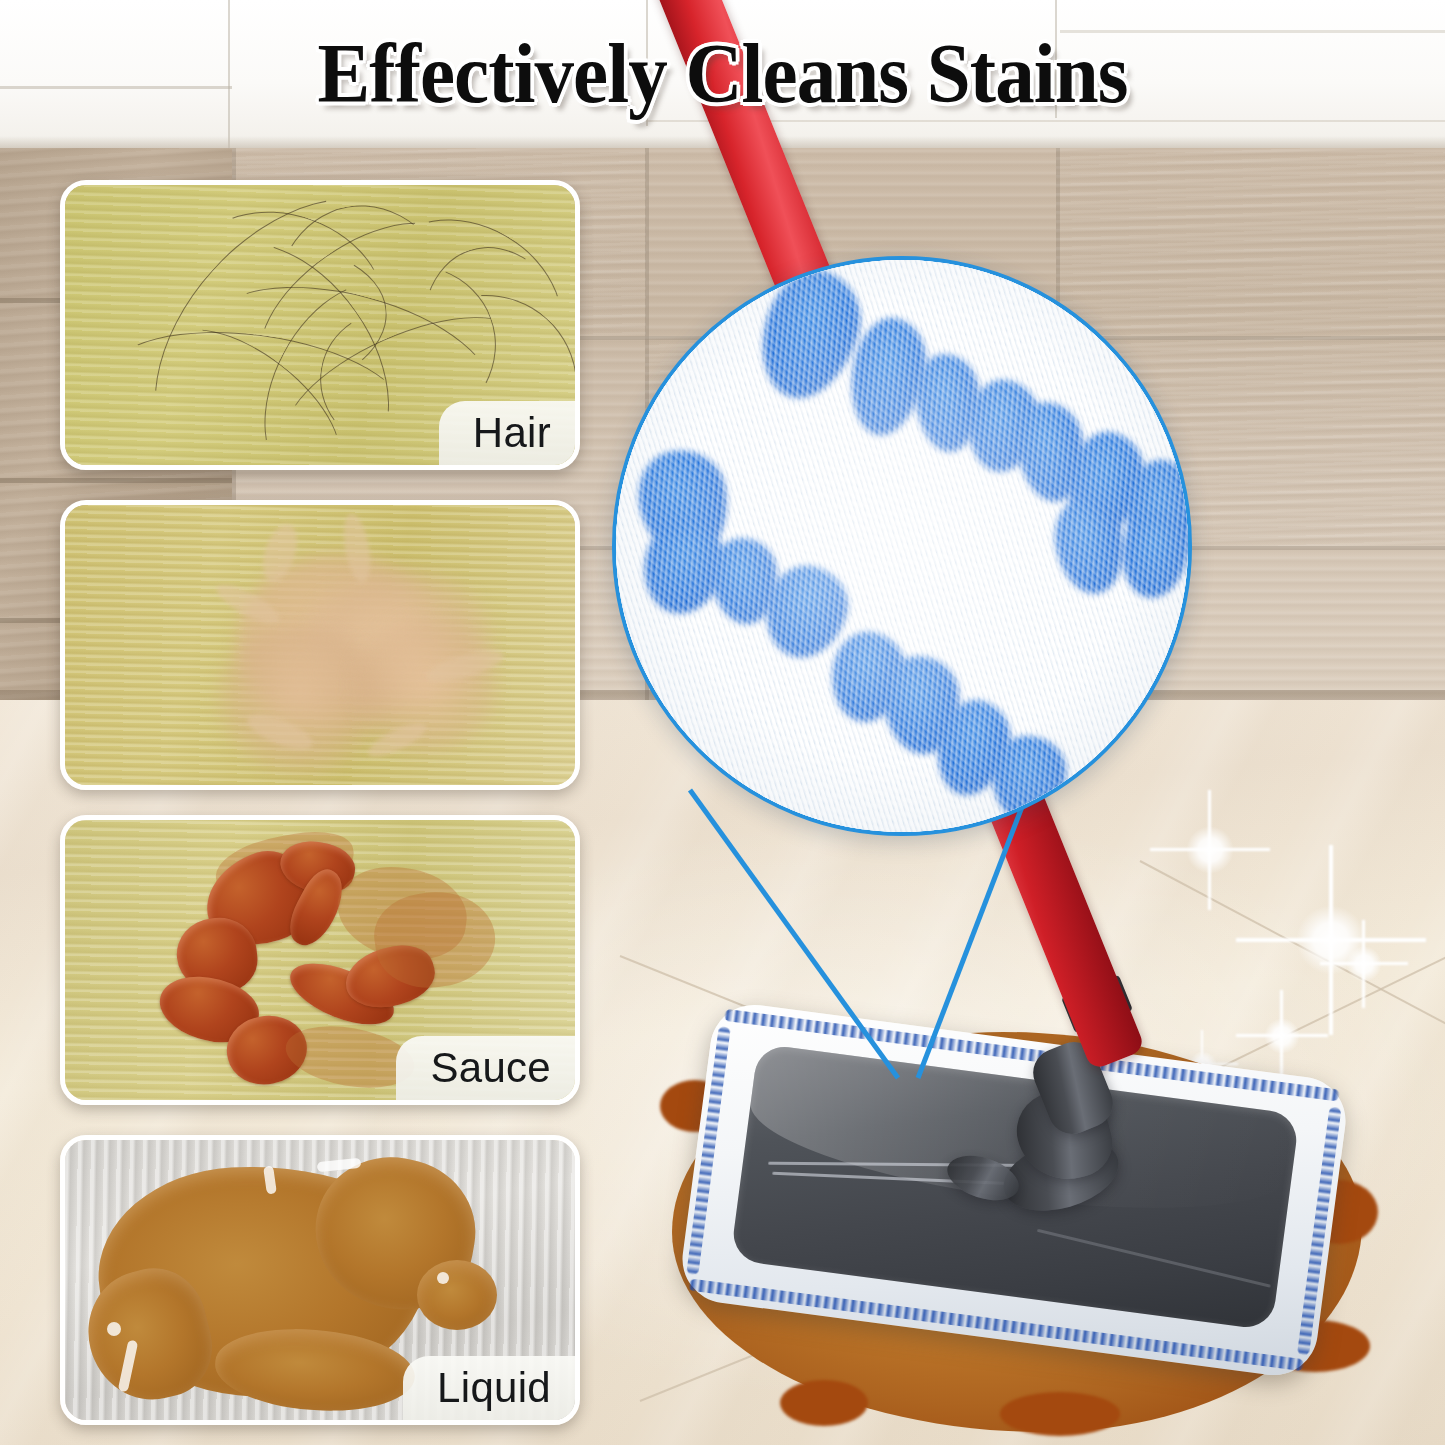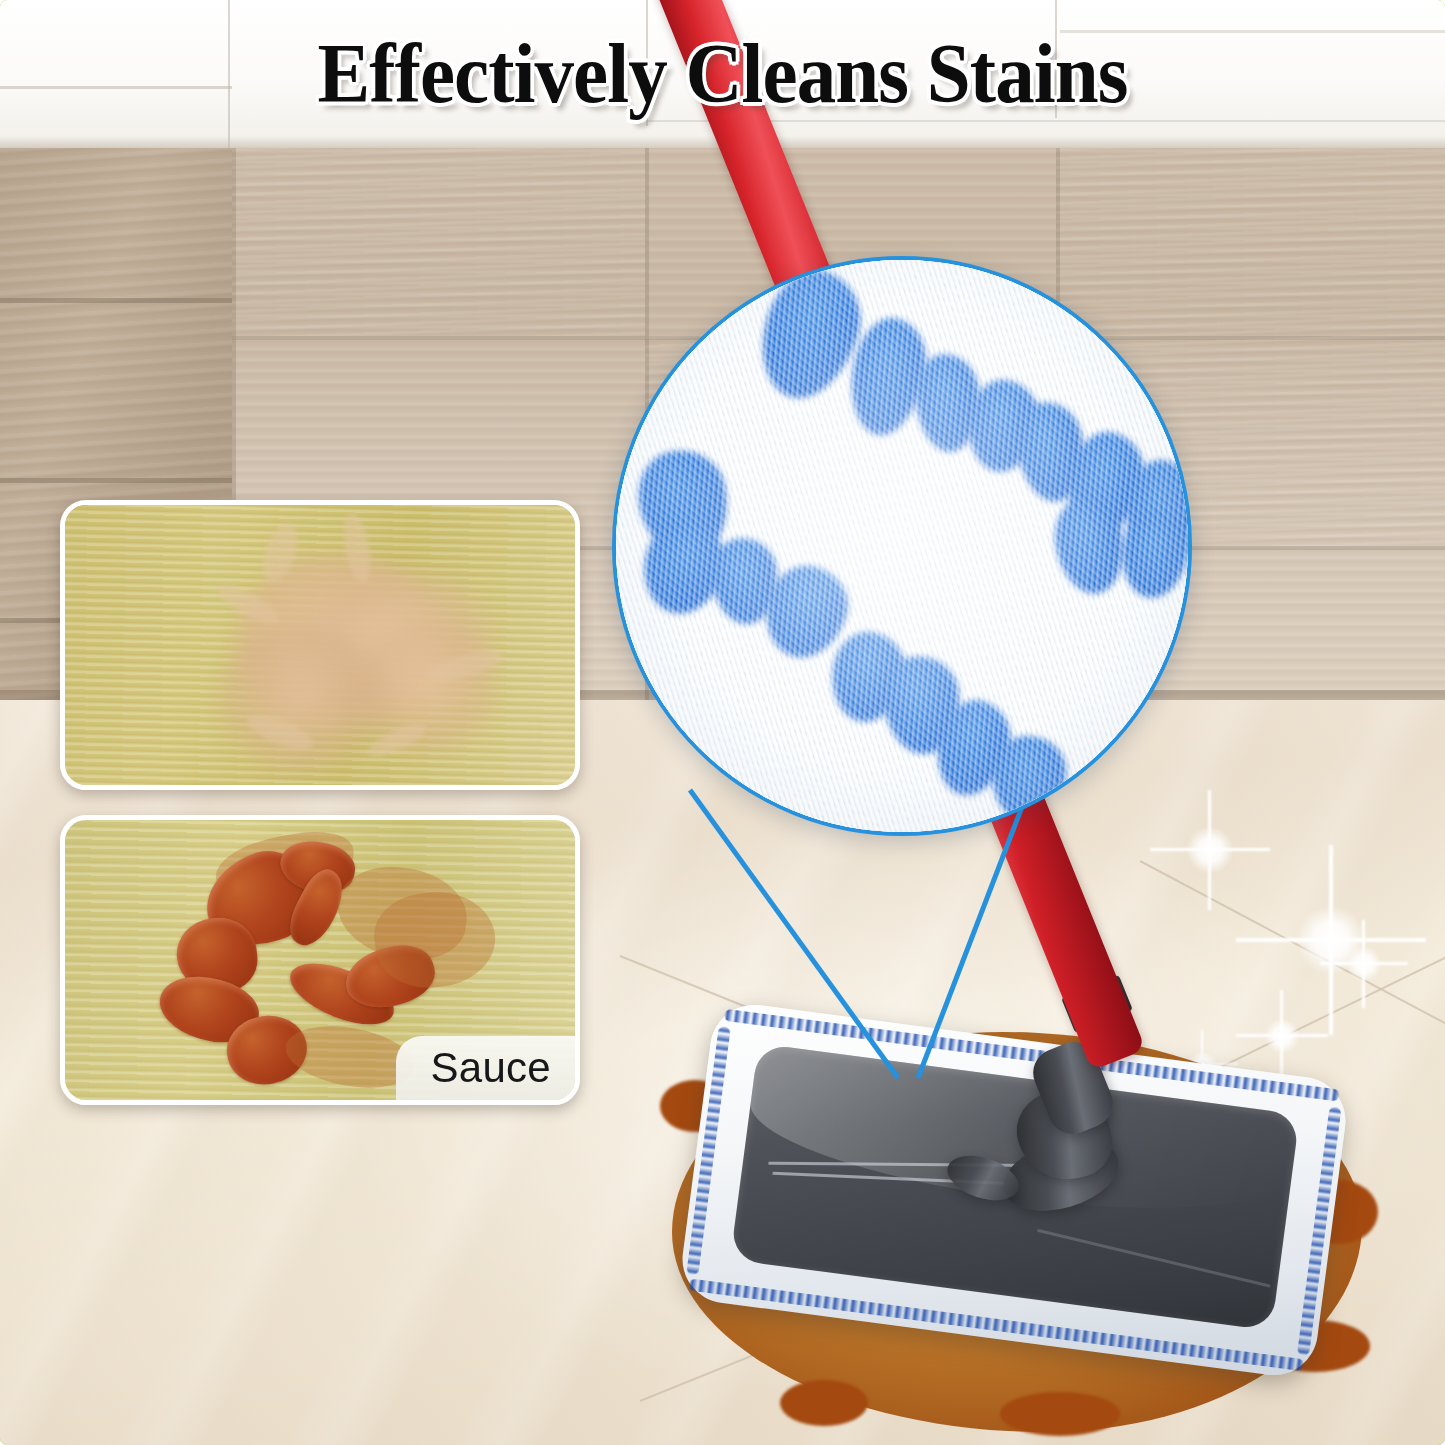--- a/index.html
+++ b/index.html
@@ -8,21 +8,20 @@
     padding: 0;
     background: #ffffff;
   }
   #stage {
     position: relative;
     width: 1445px;
     height: 1445px;
     overflow: hidden;
     font-family: "Liberation Sans", sans-serif;
     background: #84cc16;
-    border-radius: 7px;
   }
 
   
   .bg-layer { position:absolute; left:0; top:0; width:100%; height:100%; }
 
   
   .bg-cabinet {
     position:absolute; left:0; top:0; width:100%; height:150px;
     background:
       linear-gradient(180deg,#ffffff 0%,#fbfaf8 55%,#f2efe9 100%);
@@ -468,20 +467,41 @@
 
     <div class="chev" style="left:440px;top:238px;width:68px;height:96px;transform:rotate(-10deg);"></div>
     <div class="chev" style="left:506px;top:252px;width:66px;height:86px;transform:rotate(8deg);"></div>
 
     <div class="fiber-fuzz"></div>
     <div class="fiber-shade"></div>
   </div>
 
   <div class="title">Effectively Cleans Stains</div>
 
+  <div class="thumb" style="top:180px;">
+    <div class="thumb-media media-hair">
+      <div class="hair-strand" style="left:120px;top:30px;width:200px;height:150px;transform:rotate(20deg);"></div>
+      <div class="hair-strand" style="left:180px;top:60px;width:230px;height:120px;transform:rotate(-35deg);"></div>
+      <div class="hair-strand" style="left:90px;top:90px;width:260px;height:170px;transform:rotate(55deg);"></div>
+      <div class="hair-strand" style="left:210px;top:20px;width:180px;height:210px;transform:rotate(-10deg);"></div>
+      <div class="hair-strand" style="left:140px;top:110px;width:290px;height:130px;transform:rotate(15deg);"></div>
+      <div class="hair-strand" style="left:250px;top:70px;width:170px;height:190px;transform:rotate(70deg);"></div>
+      <div class="hair-strand" style="left:60px;top:50px;width:330px;height:210px;transform:rotate(-48deg);"></div>
+      <div class="hair-strand" style="left:300px;top:40px;width:200px;height:160px;transform:rotate(30deg);"></div>
+      <div class="hair-strand" style="left:170px;top:130px;width:220px;height:140px;transform:rotate(-62deg);"></div>
+      <div class="hair-strand" style="left:330px;top:110px;width:180px;height:180px;transform:rotate(42deg);"></div>
+      <div class="hair-strand" style="left:40px;top:150px;width:300px;height:120px;transform:rotate(8deg);"></div>
+      <div class="hair-strand" style="left:210px;top:150px;width:260px;height:110px;transform:rotate(-24deg);"></div>
+      <div class="hair-strand" style="left:120px;top:10px;width:150px;height:250px;transform:rotate(85deg);"></div>
+      <div class="hair-strand" style="left:260px;top:120px;width:140px;height:150px;transform:rotate(-80deg);"></div>
+      <div class="hair-strand" style="left:80px;top:170px;width:210px;height:100px;transform:rotate(38deg);"></div>
+      <div class="hair-strand" style="left:360px;top:60px;width:150px;height:200px;transform:rotate(-18deg);"></div>
+    </div>
+    <div class="thumb-label">Hair</div>
+  </div>
 
   <div class="thumb" style="top:500px;">
     <div class="thumb-media media-pethair">
       <div class="fur" style="left:170px;top:48px;width:210px;height:180px;background:radial-gradient(ellipse at 45% 45%,rgba(228,192,154,.92) 0%,rgba(220,182,142,.72) 48%,rgba(214,180,142,0) 78%);"></div>
       <div class="fur" style="left:240px;top:60px;width:190px;height:150px;background:radial-gradient(ellipse at 50% 50%,rgba(232,198,160,.88) 0%,rgba(220,184,146,.60) 50%,rgba(215,180,140,0) 80%);"></div>
       <div class="fur" style="left:150px;top:120px;width:170px;height:150px;background:radial-gradient(ellipse at 50% 45%,rgba(226,190,152,.85) 0%,rgba(216,178,138,.55) 50%,rgba(214,178,138,0) 80%);"></div>
       <div class="fur" style="left:285px;top:110px;width:150px;height:140px;background:radial-gradient(ellipse at 50% 50%,rgba(230,194,156,.80) 0%,rgba(218,180,140,.50) 52%,rgba(216,178,138,0) 82%);"></div>
       <div class="fur-wisp" style="left:200px;top:18px;width:30px;height:60px;transform:rotate(18deg);"></div>
       <div class="fur-wisp" style="left:280px;top:8px;width:24px;height:70px;transform:rotate(-10deg);"></div>
       <div class="fur-wisp" style="left:148px;top:88px;width:70px;height:22px;transform:rotate(28deg);"></div>
@@ -502,14 +522,29 @@
       <div class="sauce-blob" style="left:94px;top:158px;width:100px;height:62px;border-radius:55% 45% 50% 50%;transform:rotate(16deg);"></div>
       <div class="sauce-blob" style="left:162px;top:196px;width:80px;height:68px;border-radius:48% 52% 50% 50%;transform:rotate(-12deg);"></div>
       <div class="sauce-blob" style="left:222px;top:150px;width:110px;height:48px;border-radius:50%;transform:rotate(22deg);"></div>
       <div class="sauce-blob" style="left:280px;top:128px;width:90px;height:58px;border-radius:52% 48% 46% 54%;transform:rotate(-16deg);"></div>
       <div class="sauce-sheer" style="left:310px;top:72px;width:120px;height:95px;border-radius:44% 56% 50% 50%;transform:rotate(-8deg);"></div>
       <div class="sauce-sheer" style="left:220px;top:208px;width:130px;height:58px;border-radius:50%;transform:rotate(10deg);"></div>
     </div>
     <div class="thumb-label">Sauce</div>
   </div>
 
+  <div class="thumb" style="top:1135px;">
+    <div class="thumb-media media-liquid">
+      <div class="spill" style="left:34px;top:26px;width:330px;height:230px;border-radius:42% 58% 50% 50% / 46% 44% 56% 54%;transform:rotate(-3deg);"></div>
+      <div class="spill" style="left:250px;top:18px;width:160px;height:150px;border-radius:50% 50% 46% 54%;transform:rotate(10deg);"></div>
+      <div class="spill" style="left:24px;top:130px;width:120px;height:130px;border-radius:54% 46% 44% 56%;transform:rotate(-14deg);"></div>
+      <div class="spill" style="left:352px;top:120px;width:80px;height:70px;border-radius:50%;"></div>
+      <div class="spill" style="left:150px;top:190px;width:200px;height:80px;border-radius:48% 52% 50% 50%;transform:rotate(4deg);"></div>
+      <div class="spill-hi" style="left:42px;top:182px;width:14px;height:14px;"></div>
+      <div class="spill-hi" style="left:58px;top:200px;width:10px;height:52px;border-radius:6px;transform:rotate(12deg);"></div>
+      <div class="spill-hi" style="left:200px;top:26px;width:10px;height:28px;border-radius:6px;transform:rotate(-8deg);"></div>
+      <div class="spill-hi" style="left:252px;top:20px;width:44px;height:10px;border-radius:6px;transform:rotate(-6deg);"></div>
+      <div class="spill-hi" style="left:372px;top:132px;width:12px;height:12px;"></div>
+    </div>
+    <div class="thumb-label">Liquid</div>
+  </div>
 
 </div>
 
 </body></html>

